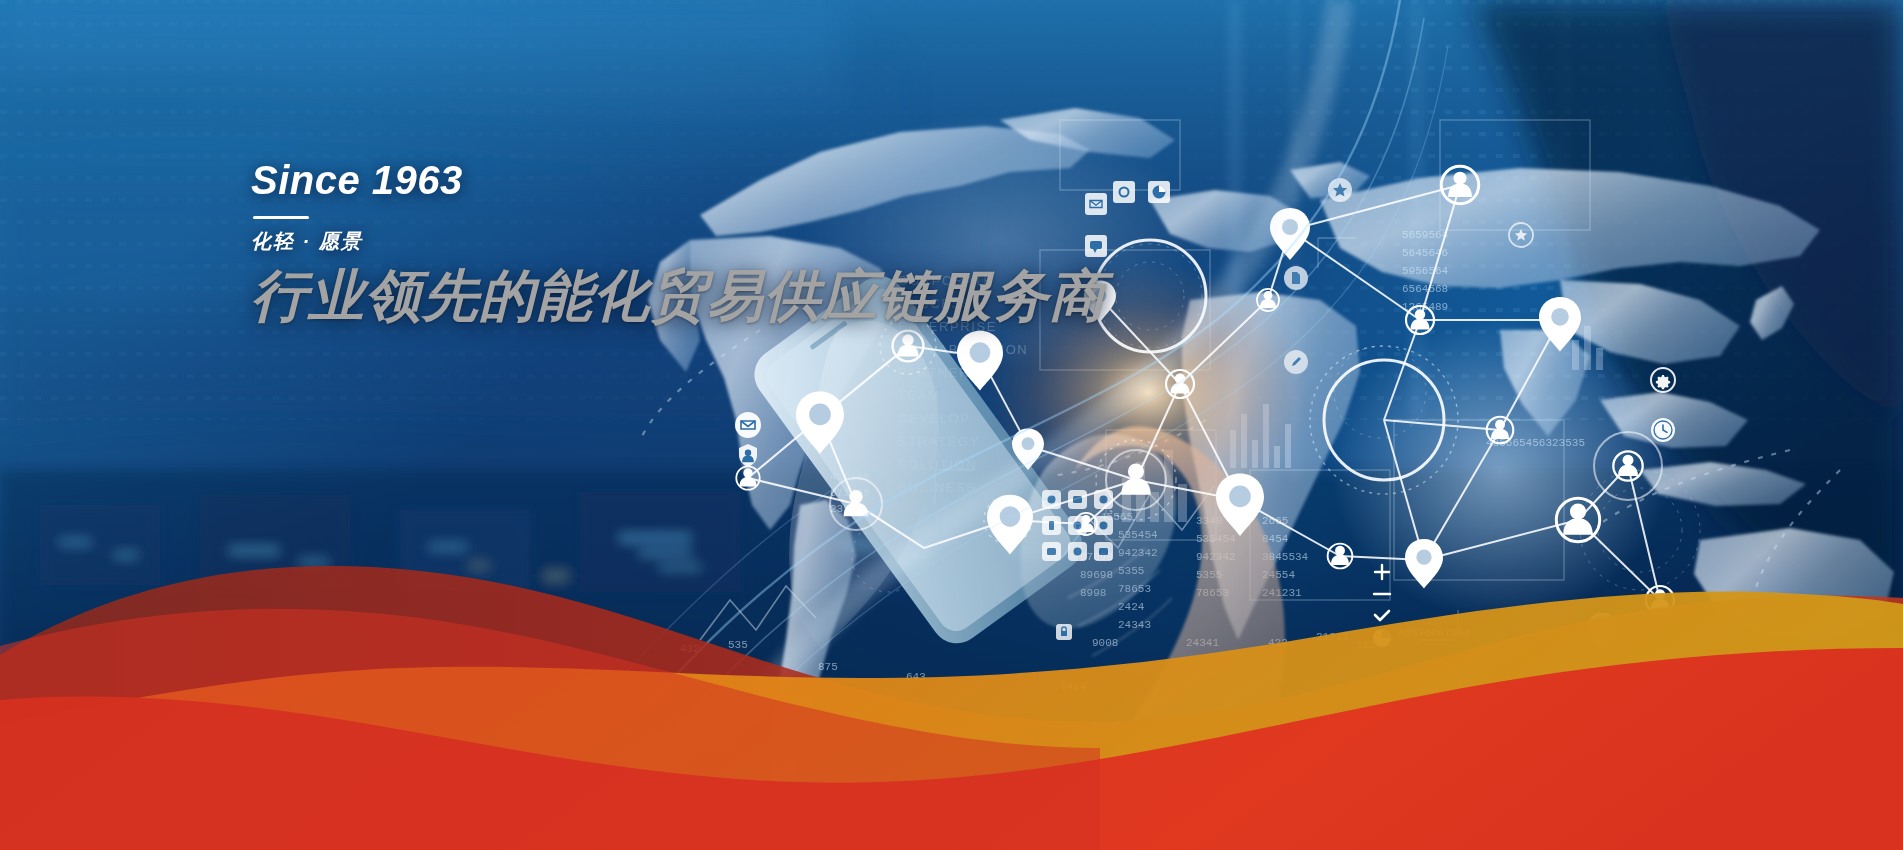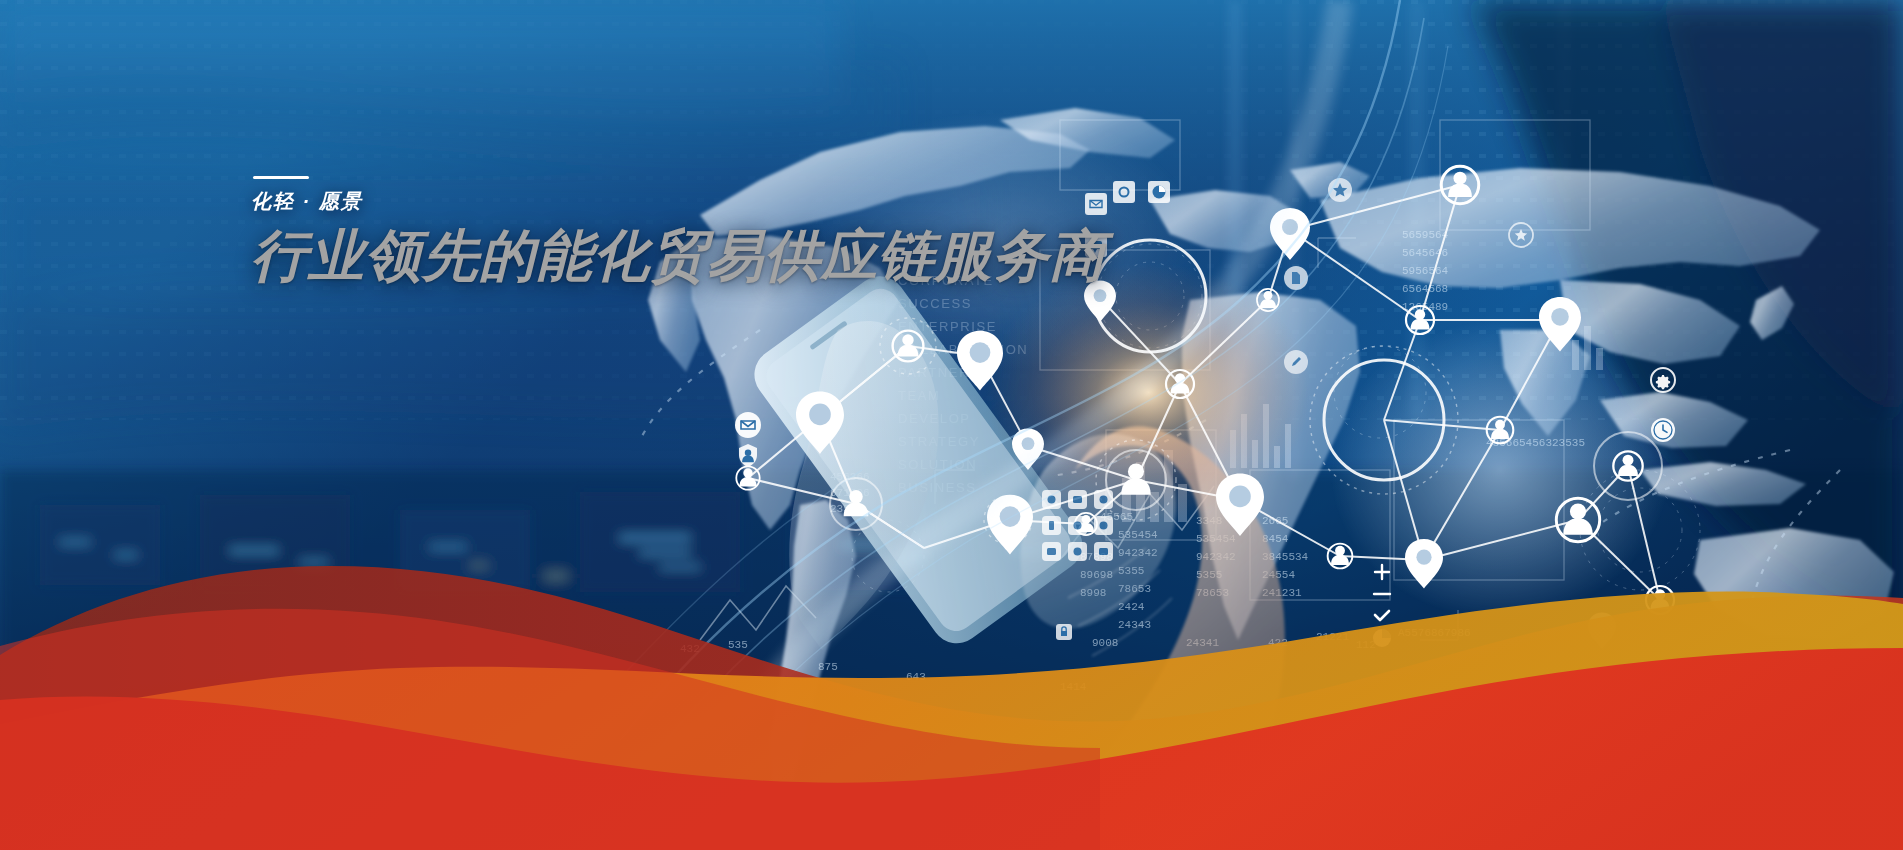--- a/index.html
+++ b/index.html
@@ -699,18 +699,19 @@
       <path d="M0,700 C120,690 240,702 380,726 C540,754 700,788 880,782
                C1060,776 1220,736 1400,700 C1560,668 1720,648 1903,648
                L1903,850 L0,850 Z" fill="url(#gRed)" opacity="0.97"></path>
 
       <path d="M0,646 C110,616 230,602 360,612 C500,622 620,660 760,696
                C880,726 990,748 1100,748 L1100,850 L0,850 Z" fill="#d43223" opacity="0.55"></path>
     </svg>
   </div>
 
   <div id="text-block">
+    <div id="since-line">Since 1963</div>
     <div id="divider"></div>
     <div id="sub-title">化轻 · 愿景</div>
     <div id="main-title">行业领先的能化贸易供应链服务商</div>
   </div>
 
 </div>
 
 </body></html>

